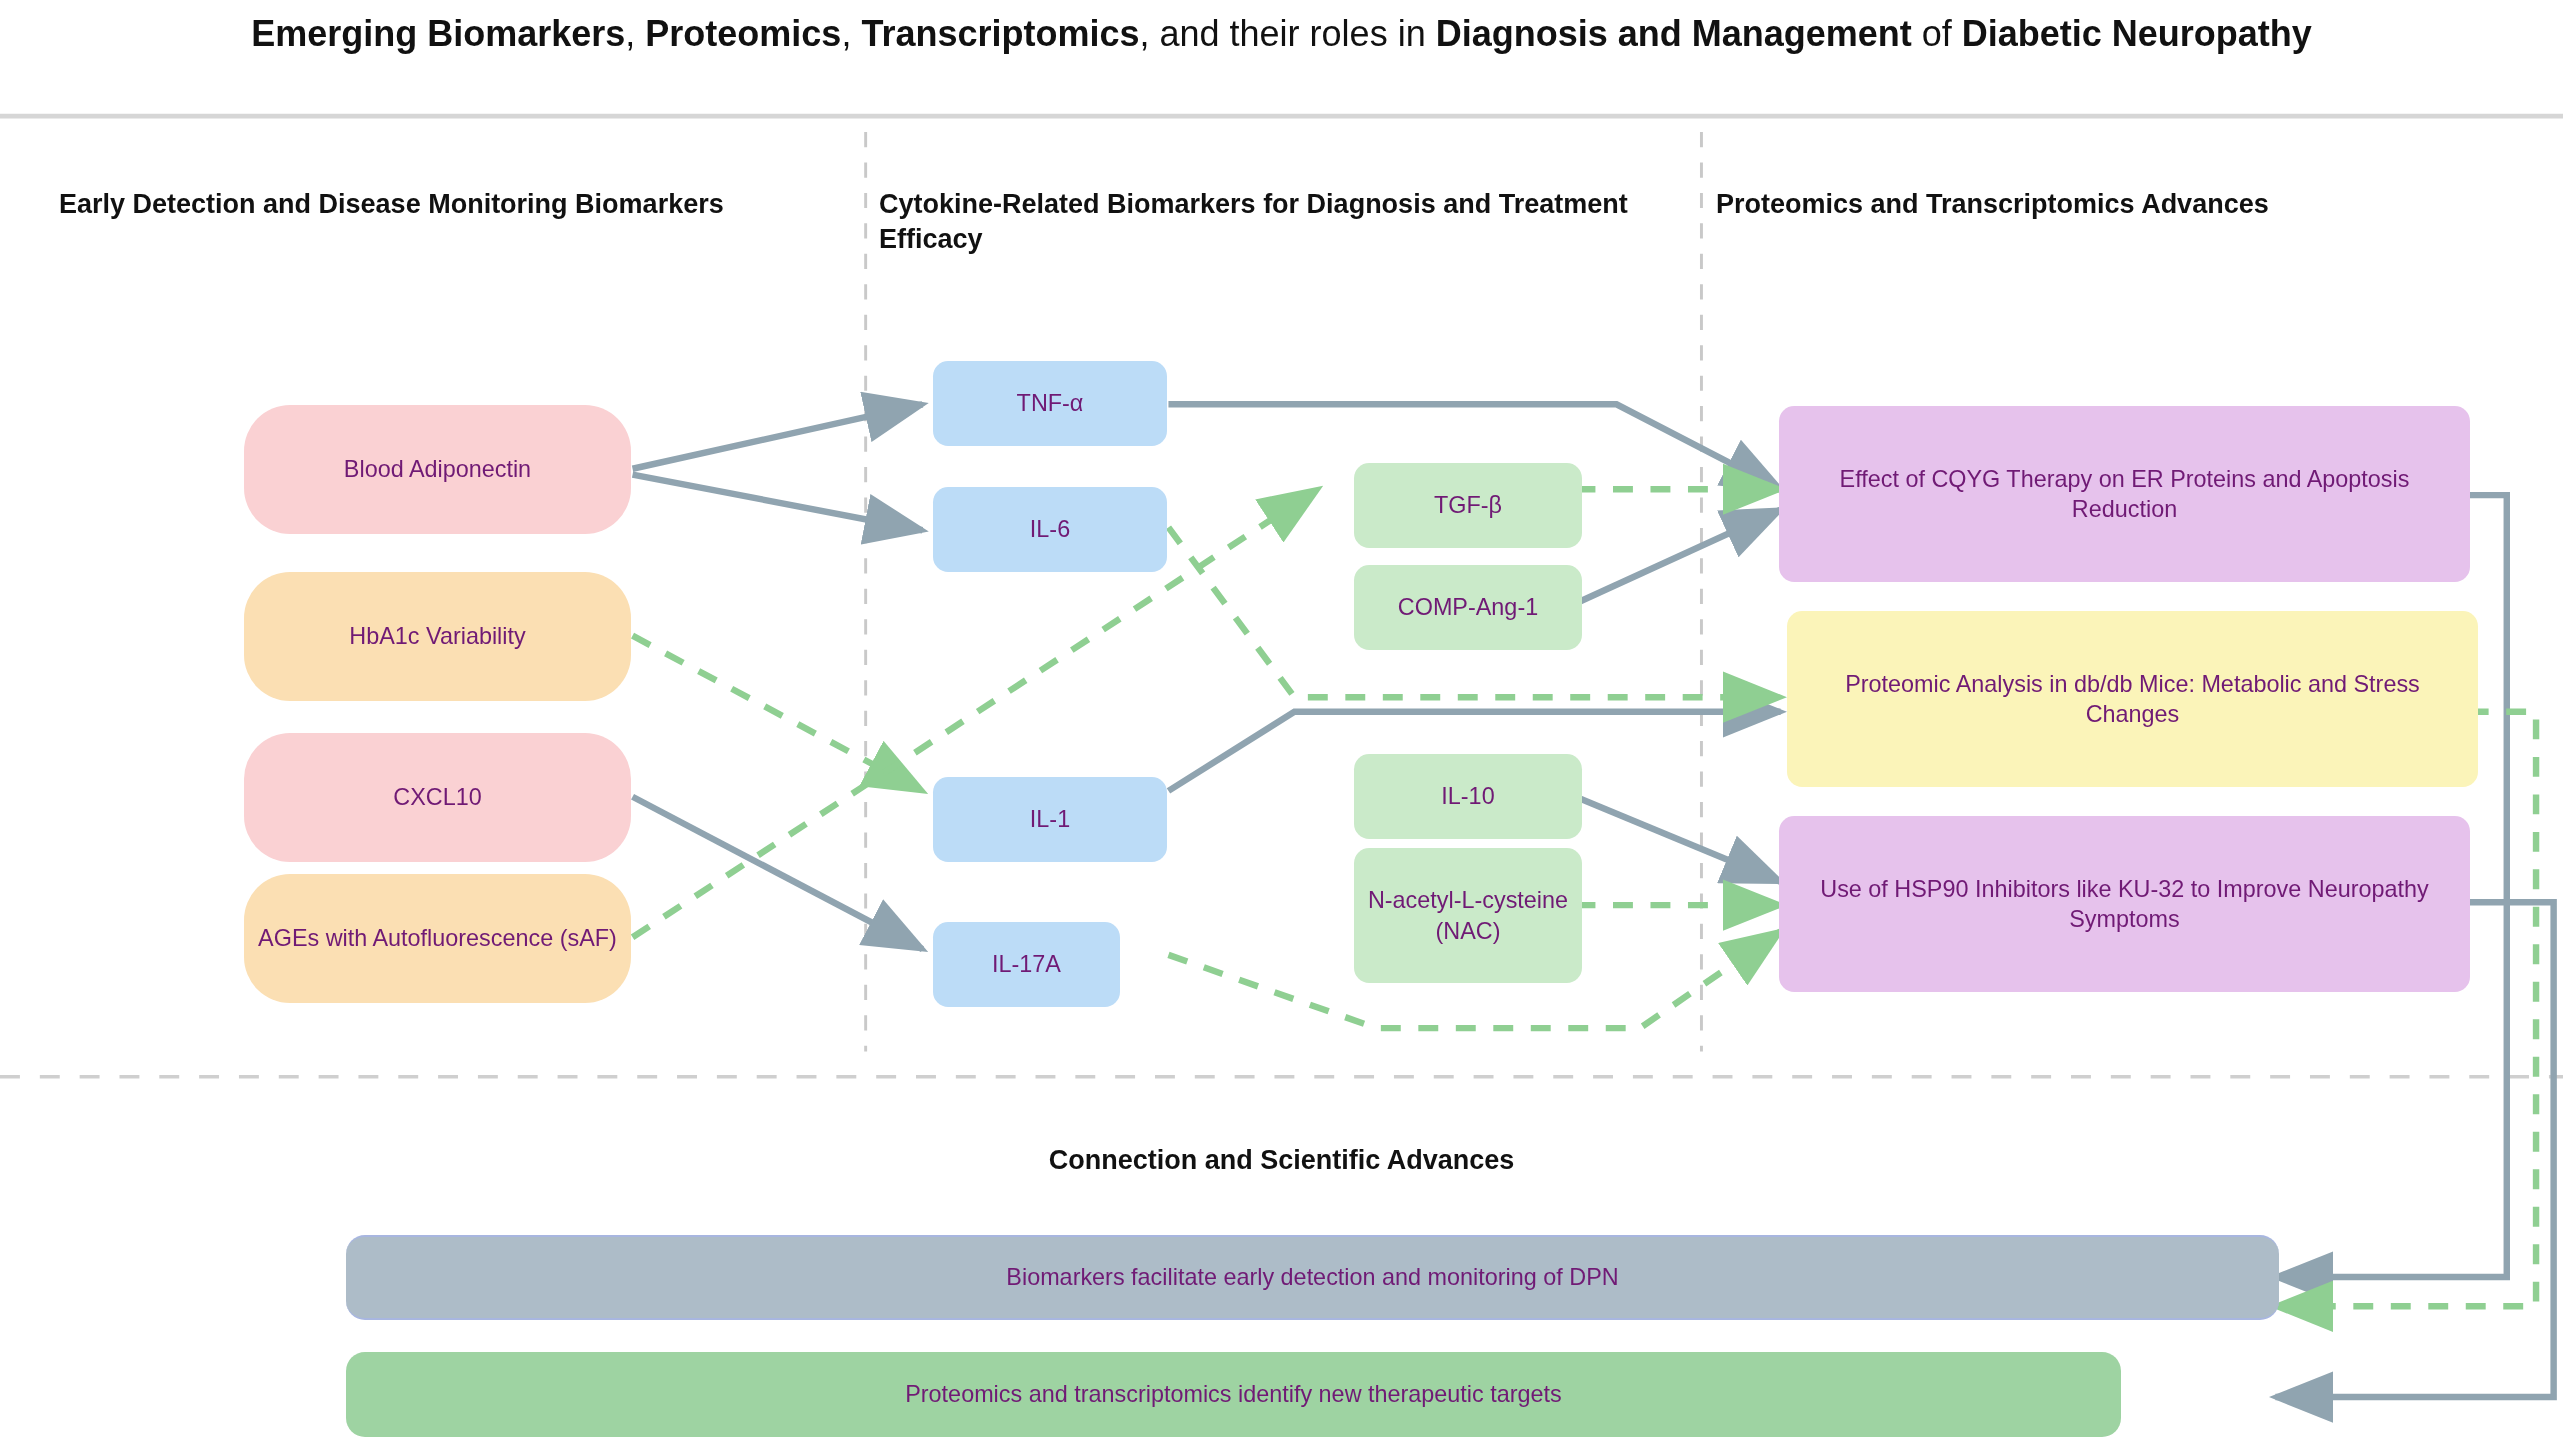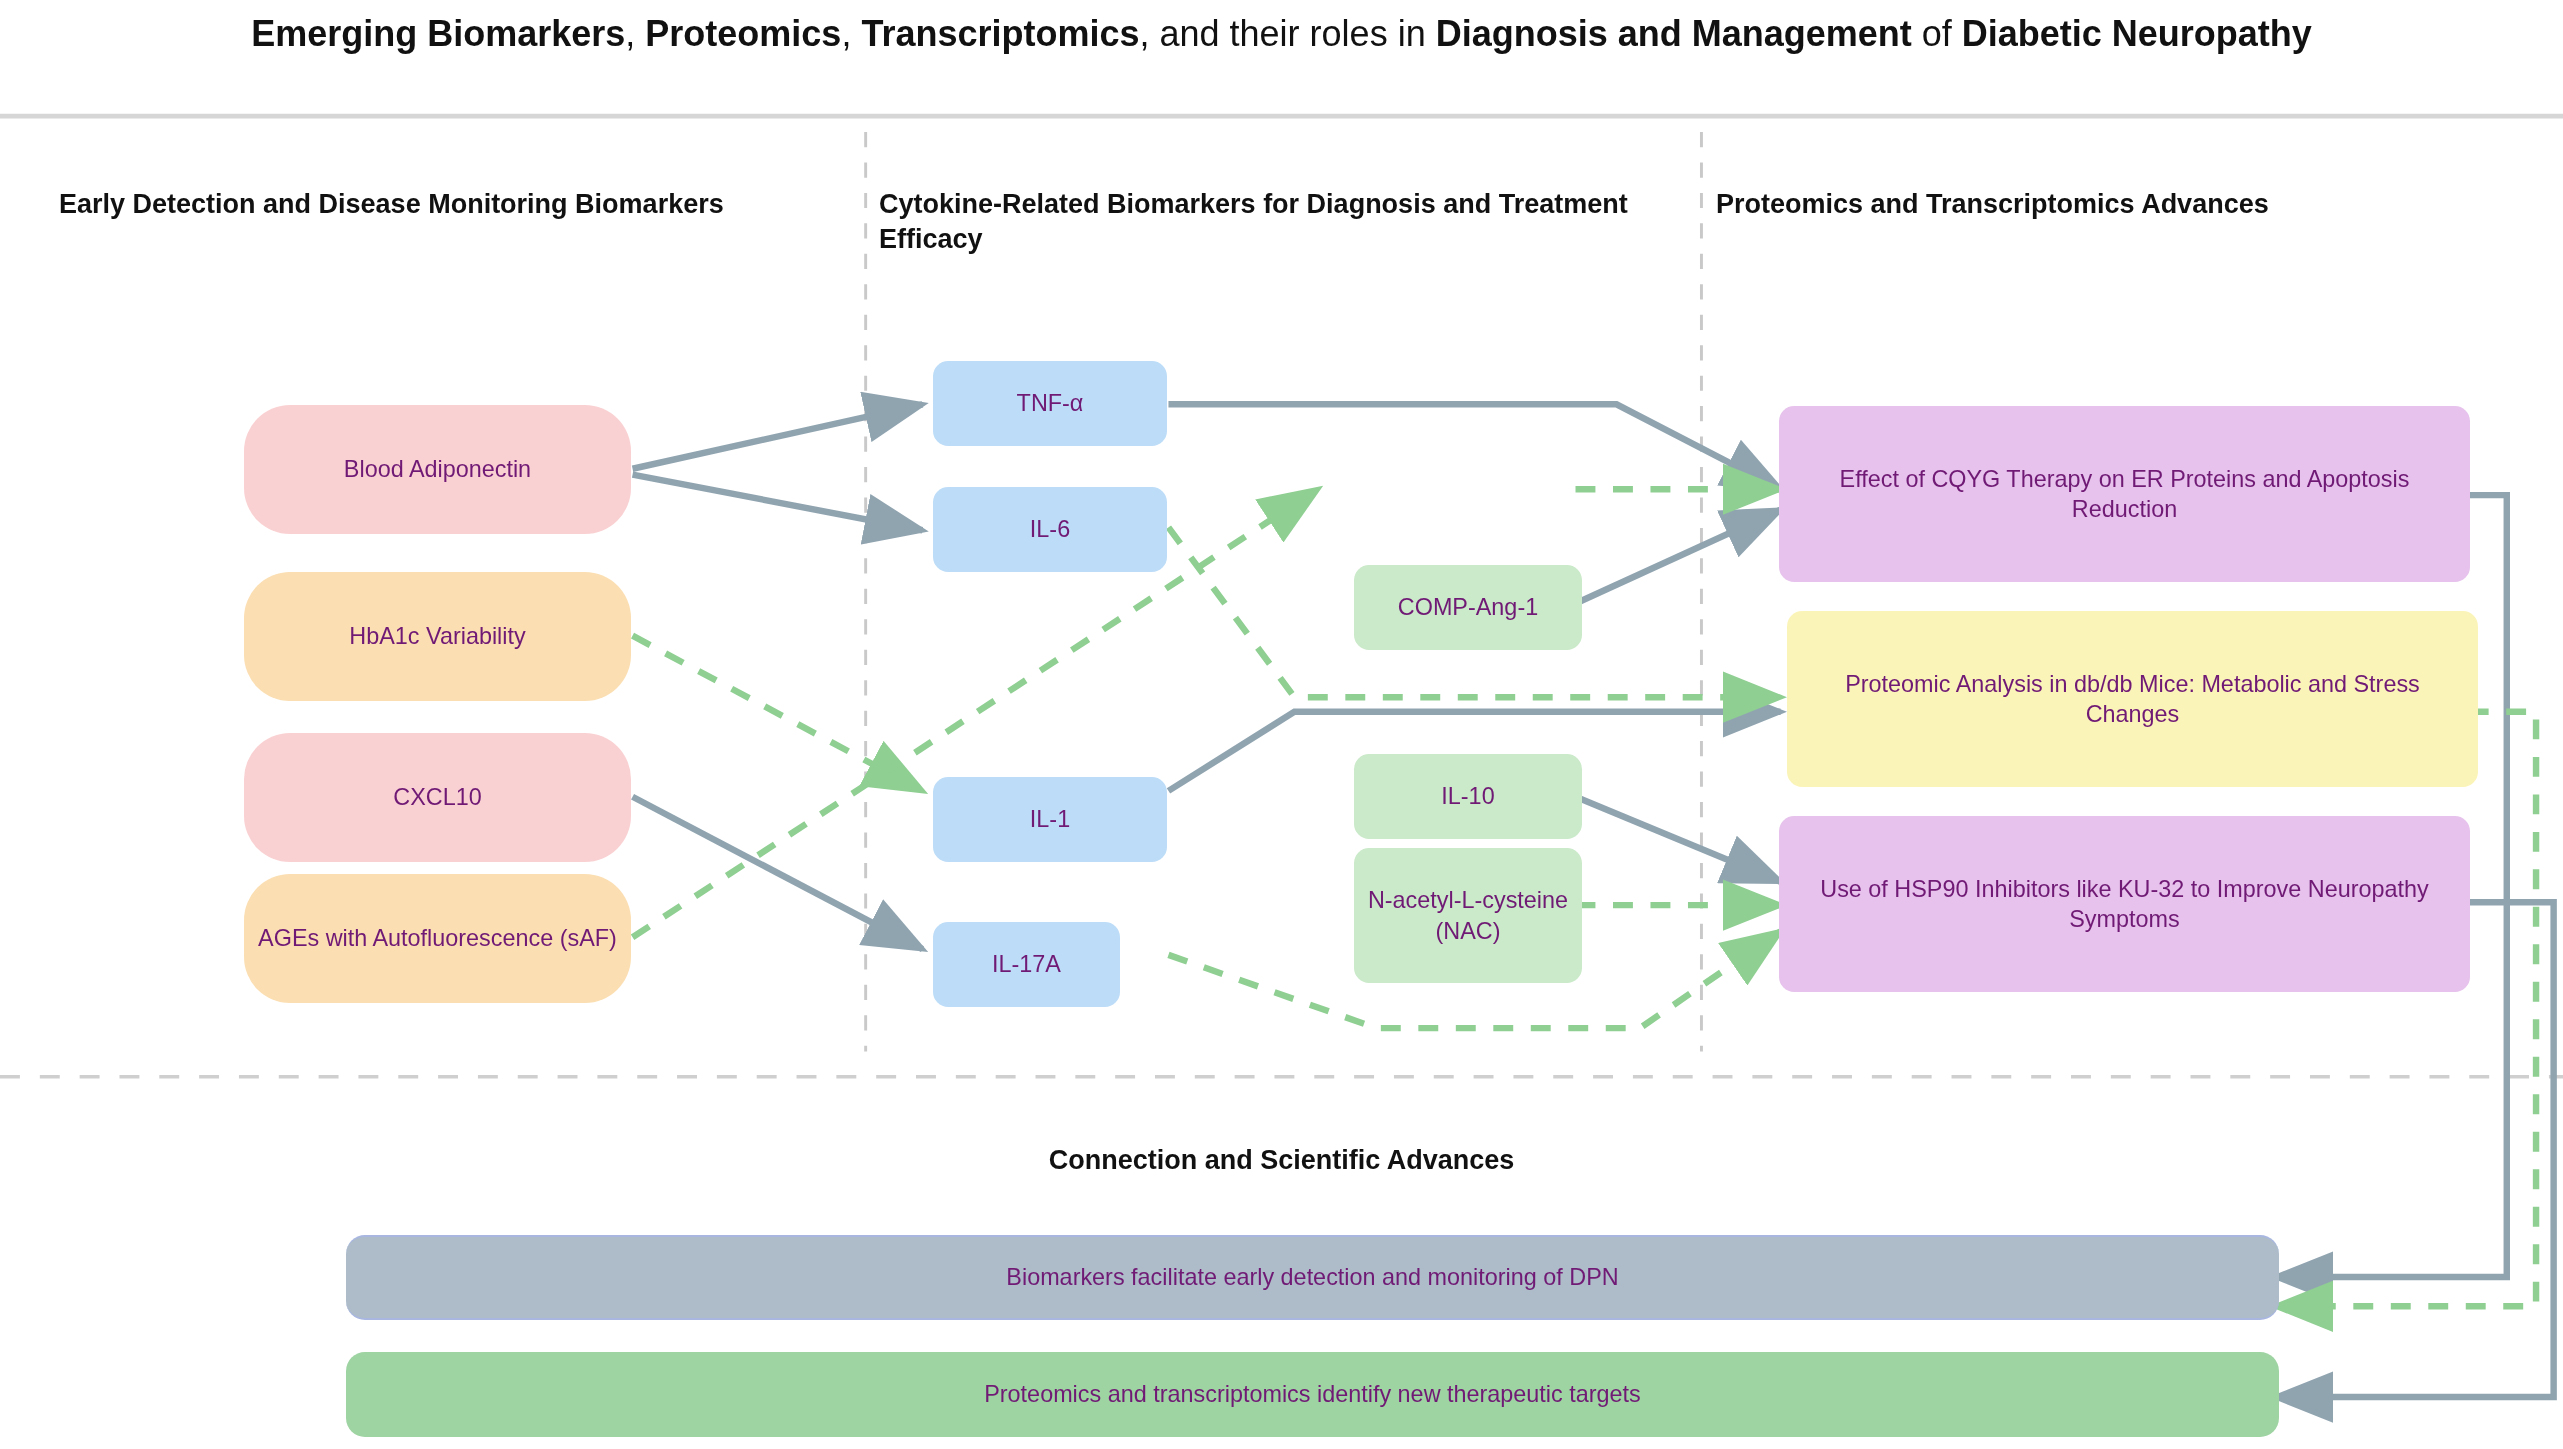--- a/index.html
+++ b/index.html
@@ -88,27 +88,28 @@
   <div class="node pink" style="left:244px;top:405px;width:387px;height:129px;">Blood Adiponectin</div>
   <div class="node orange" style="left:244px;top:572px;width:387px;height:129px;">HbA1c Variability</div>
   <div class="node pink" style="left:244px;top:733px;width:387px;height:129px;">CXCL10</div>
   <div class="node orange" style="left:244px;top:874px;width:387px;height:129px;">AGEs with Autofluorescence (sAF)</div>
 
   <div class="node blue" style="left:933px;top:361px;width:234px;height:85px;">TNF-α</div>
   <div class="node blue" style="left:933px;top:487px;width:234px;height:85px;">IL-6</div>
   <div class="node blue" style="left:933px;top:749px;width:234px;height:85px;margin-top:28px;">IL-1</div>
   <div class="node blue" style="left:933px;top:922px;width:187px;height:85px;">IL-17A</div>
 
+  <div class="node green" style="left:1354px;top:463px;width:228px;height:85px;">TGF-β</div>
   <div class="node green" style="left:1354px;top:565px;width:228px;height:85px;">COMP-Ang-1</div>
   <div class="node green" style="left:1354px;top:754px;width:228px;height:85px;">IL-10</div>
   <div class="node green" style="left:1354px;top:848px;width:228px;height:135px;">N-acetyl-L-cysteine (NAC)</div>
 
   <div class="node purple" style="left:1779px;top:406px;width:691px;height:176px;">Effect of CQYG Therapy on ER Proteins and Apoptosis Reduction</div>
   <div class="node yellow" style="left:1779px;top:611px;width:691px;height:176px;margin-left:8px;">Proteomic Analysis in db/db Mice: Metabolic and Stress Changes</div>
   <div class="node purple" style="left:1779px;top:816px;width:691px;height:176px;">Use of HSP90 Inhibitors like KU-32 to Improve Neuropathy Symptoms</div>
 
   <div class="subhead">Connection and Scientific Advances</div>
 
   <div class="node bar-grey" style="left:346px;top:1235px;width:1933px;height:85px;">Biomarkers facilitate early detection and monitoring of DPN</div>
-  <div class="node bar-green" style="left:346px;top:1352px;width:1933px;height:85px;">Proteomics and transcriptomics identify new therapeutic targets</div>
+  <div class="node bar-green" style="left:346px;top:1352px;width:1775px;height:85px;">Proteomics and transcriptomics identify new therapeutic targets</div>
 
 </div>
 
 
 </body></html>

